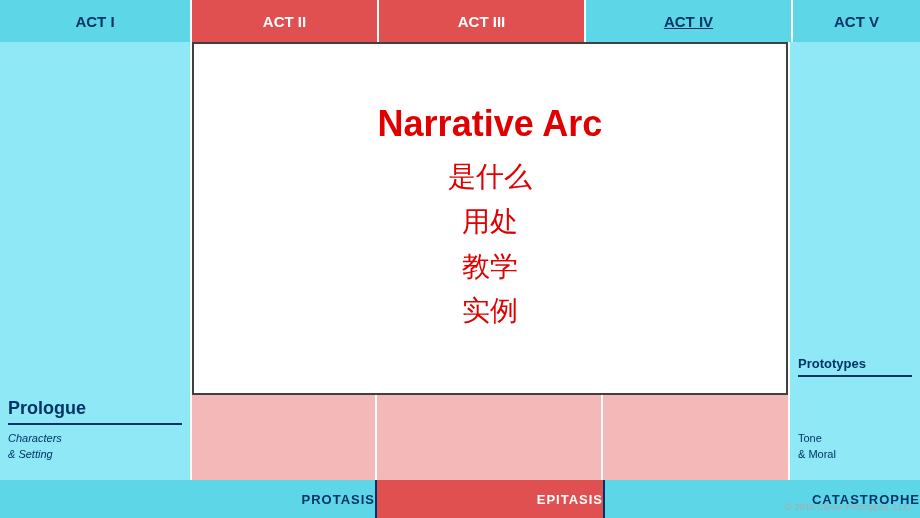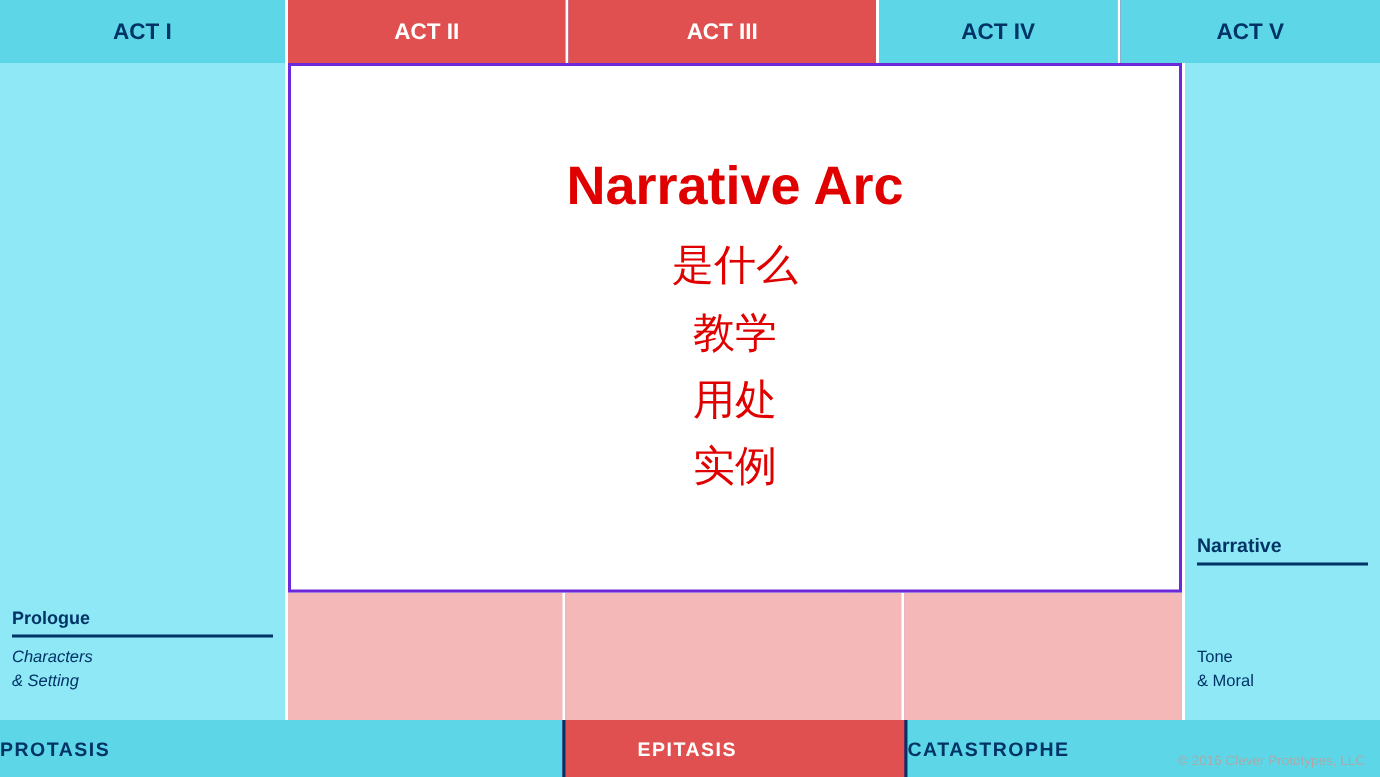--- a/index.html
+++ b/index.html
@@ -29,40 +29,40 @@
       display: flex;
       align-items: center;
       justify-content: center;
       font-weight: bold;
       font-size: 15px;
       color: white;
     }
     .act1-header { background: #5dd6e8; width: 190px; color: #003366; }
     .act2-header { background: #e05050; width: 185px; text-align: center; }
     .act3-header { background: #e05050; width: 205px; }
-    .act4-header { background: #5dd6e8; width: 159px; color: #003366; }
+    .act4-header { background: #5dd6e8; width: 205px; color: #003366; text-decoration: underline; }
     .act5-header { background: #5dd6e8; flex: 1; color: #003366; }
 
     
     .main-content {
       display: flex;
       flex: 1;
     }
 
     
     .act1-col {
       width: 190px;
       background: #8ee8f5;
       display: flex;
       flex-direction: column;
       padding: 10px 8px;
       position: relative;
     }
     .prologue-label {
-      font-size: 12px;
+      font-size: 18px;
       font-weight: bold;
       color: #003366;
       margin-top: auto;
       margin-bottom: 4px;
     }
     .prologue-underline {
       width: 100%;
       border-bottom: 2px solid #003366;
       margin-bottom: 6px;
     }
@@ -88,21 +88,21 @@
       flex: 1;
     }
 
     .white-box {
       position: absolute;
       left: 0;
       top: 0;
       right: 0;
       bottom: 0;
       background: white;
-      border: 2px solid #6d28d9;
+      border: 2px solid #404040;
       display: flex;
       flex-direction: column;
       align-items: center;
       justify-content: center;
       z-index: 10;
     }
 
     .white-box-title {
       font-size: 36px;
       font-weight: bold;
@@ -167,21 +167,21 @@
 
     
     .act-footer {
       display: flex;
       width: 100%;
       height: 38px;
     }
     .act-footer-cell {
       display: flex;
       align-items: center;
-      justify-content: flex-start;
+      justify-content: flex-end;
       font-weight: bold;
       font-size: 13px;
       letter-spacing: 1px;
     }
     .protasis-footer { background: #5dd6e8; width: 375px; color: #003366; }
     .epitasis-footer { background: #e05050; flex: 1; color: white; padding-left: 48px; }
     .catastrophe-footer { background: #5dd6e8; width: 315px; color: #003366; }
 
     
     .copyright {
@@ -248,39 +248,39 @@
           <div style="width:2px;background:white;"></div>
           <div style="width:185px;background:#8ee8f5;height:100%;"></div>
           <div style="width:2px;background:white;"></div>
           <div style="flex:1;background:#8ee8f5;height:100%;"></div>
         </div>
 
         <div class="white-box">
           <div class="white-box-title">Narrative Arc</div>
           <div class="white-box-items">
             <div>是什么</div>
+            <div>用处</div>
             <div>教学</div>
-            <div>用处</div>
             <div>实例</div>
           </div>
         </div>
       </div>
 
       <div class="center-bottom">
         <div class="act2-bottom"></div>
         <div class="act3-bottom"></div>
         <div class="act4-bottom"></div>
       </div>
     </div>
 
     <div class="col-divider"></div>
 
     <div class="act5-col">
       <div style="flex:1"></div>
-      <div class="denouement-label">Narrative</div>
+      <div class="denouement-label">Prototypes</div>
       <div class="denouement-underline"></div>
       <div class="denouement-sub">
         <span>Tone</span><br>
         <span>&amp; Moral</span>
       </div>
     </div>
 
   </div>
 
   <div class="act-footer">

